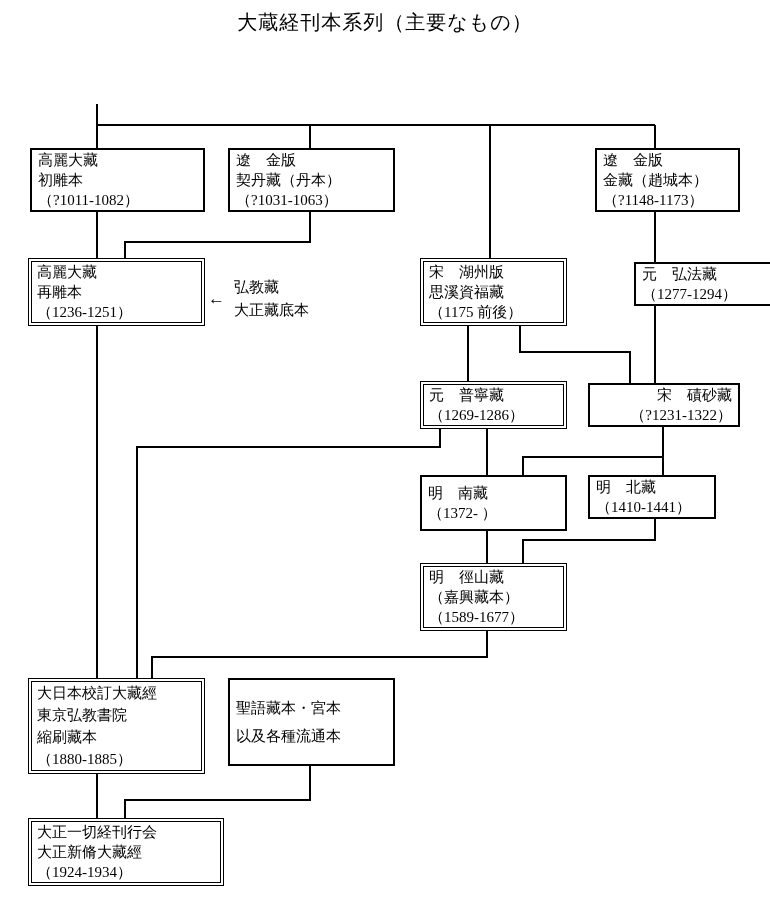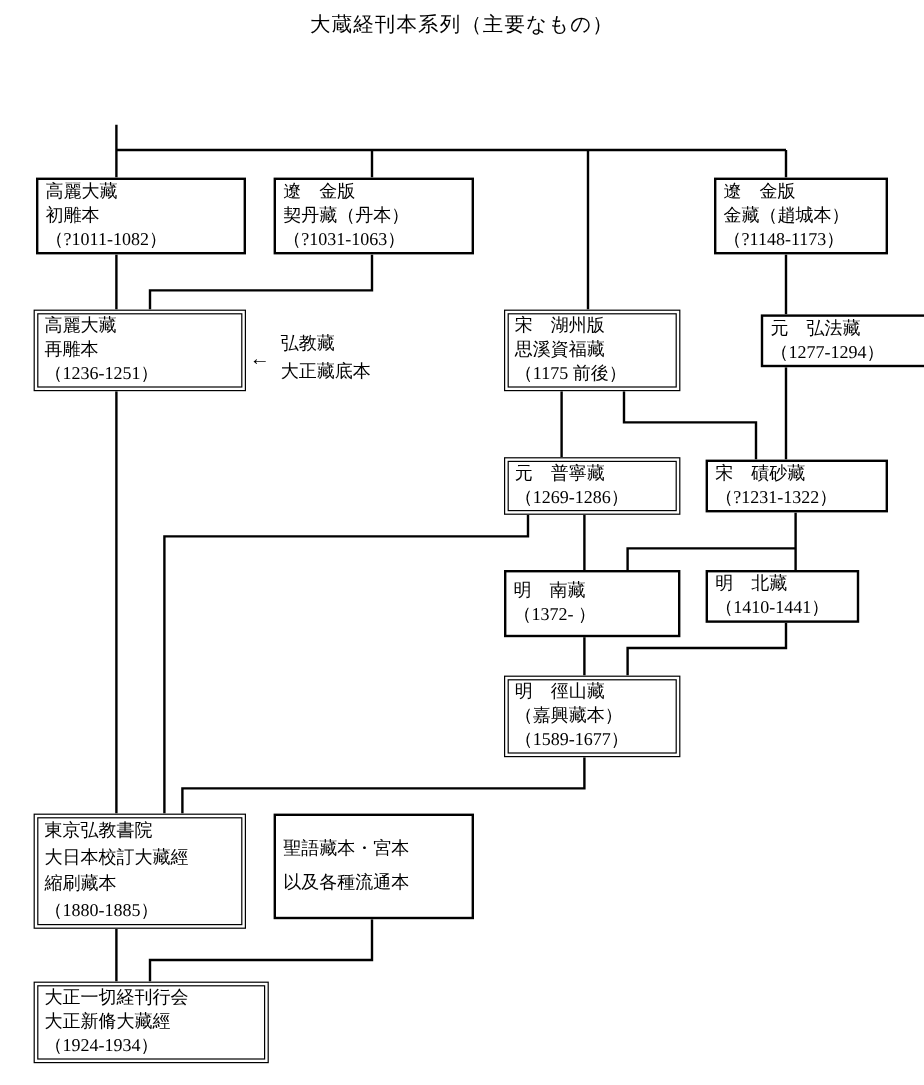--- a/index.html
+++ b/index.html
@@ -2,42 +2,42 @@
 <html><head>
 <meta charset="utf-8">
 <style>
   html,body{margin:0;padding:0;background:#fff;}
   .canvas{
     position:relative;width:770px;height:904px;background:#fff;color:#000;
     font-family:"Liberation Serif","DejaVu Serif",serif;overflow:hidden;
   }
   .title{
     position:absolute;top:9px;left:0;width:100%;text-align:center;
-    font-size:17px;letter-spacing:1px;white-space:nowrap;
+    font-size:20px;letter-spacing:1px;white-space:nowrap;
   }
   svg.wires{position:absolute;left:0;top:0;}
   .box{
     position:absolute;box-sizing:border-box;background:#fff;
     border:2px solid #000;padding:0 6px;font-size:15px;
     display:flex;flex-direction:column;justify-content:center;
   }
   .box.double{border:4px double #000;padding:0 5px;}
   .bline{line-height:20px;white-space:nowrap;}
   .b14 .bline{line-height:22px;}
   .b15 .bline{line-height:28px;}
 
   .b1 {left:30px; top:40px; width:175px;height:64px;}
   .b2 {left:30px; top:148px;width:175px;height:64px;}
   .b3 {left:228px;top:148px;width:167px;height:64px;}
   .b4 {left:595px;top:148px;width:145px;height:64px;}
   .b5 {left:28px; top:258px;width:177px;height:68px;}
   .b7 {left:420px;top:258px;width:147px;height:68px;}
   .b8 {left:588px;top:262px;width:152px;height:44px;margin-left:46px;}
   .b9 {left:420px;top:381px;width:147px;height:48px;}
-  .b10{left:588px;top:383px;width:152px;height:44px;}
+  .b10{left:588px;top:383px;width:152px;height:44px;text-align:right;}
   .b11{left:420px;top:475px;width:147px;height:56px;}
   .b12{left:588px;top:475px;width:128px;height:44px;}
   .b13{left:420px;top:563px;width:147px;height:68px;}
   .b14{left:28px; top:678px;width:177px;height:96px;}
   .b15{left:228px;top:678px;width:167px;height:88px;}
   .b16{left:28px; top:818px;width:196px;height:68px;}
 
   .annot{
     position:absolute;left:208px;top:276px;display:flex;align-items:center;gap:9px;
     font-size:15px;
@@ -142,22 +142,22 @@
     <div class="bline">（1410-1441）</div>
   </div>
 
   <div class="box double b13">
     <div class="bline">明　徑山藏</div>
     <div class="bline">（嘉興藏本）</div>
     <div class="bline">（1589-1677）</div>
   </div>
 
   <div class="box double b14">
+    <div class="bline">大日本校訂大藏經</div>
     <div class="bline">東京弘教書院</div>
-    <div class="bline">大日本校訂大藏經</div>
     <div class="bline">縮刷藏本</div>
     <div class="bline">（1880-1885）</div>
   </div>
 
   <div class="box b15">
     <div class="bline">聖語藏本・宮本</div>
     <div class="bline">以及各種流通本</div>
   </div>
 
   <div class="box double b16">

